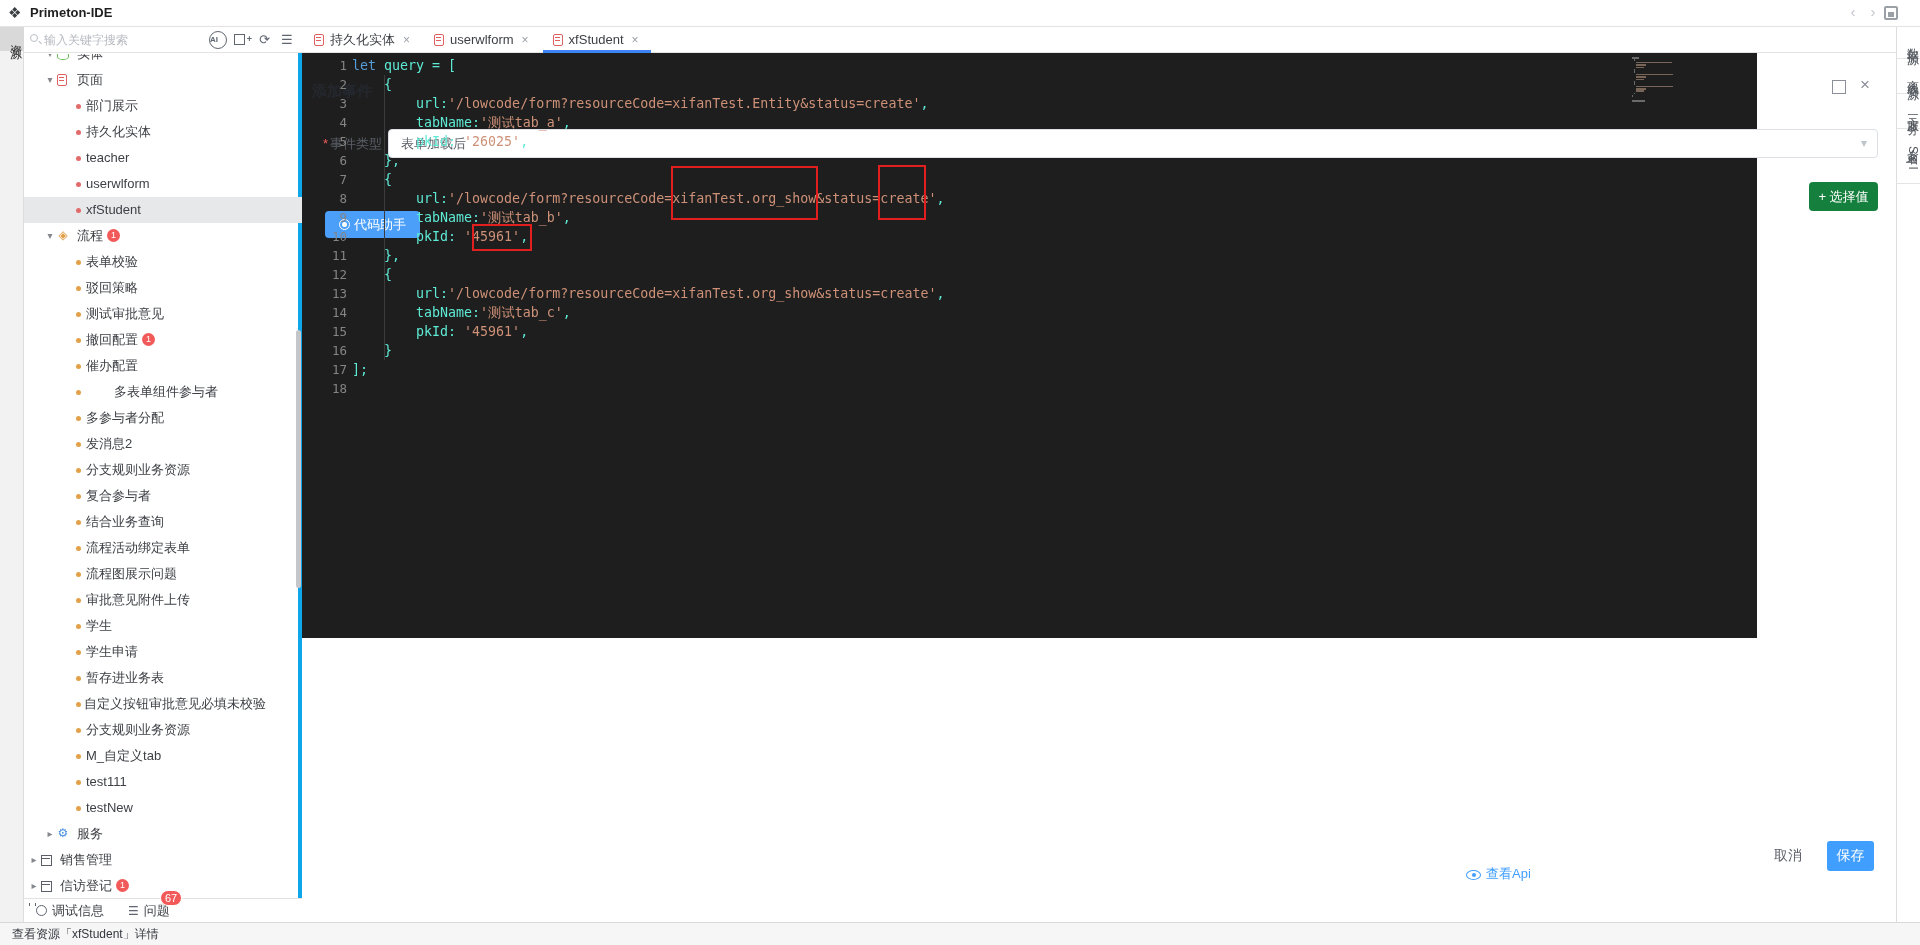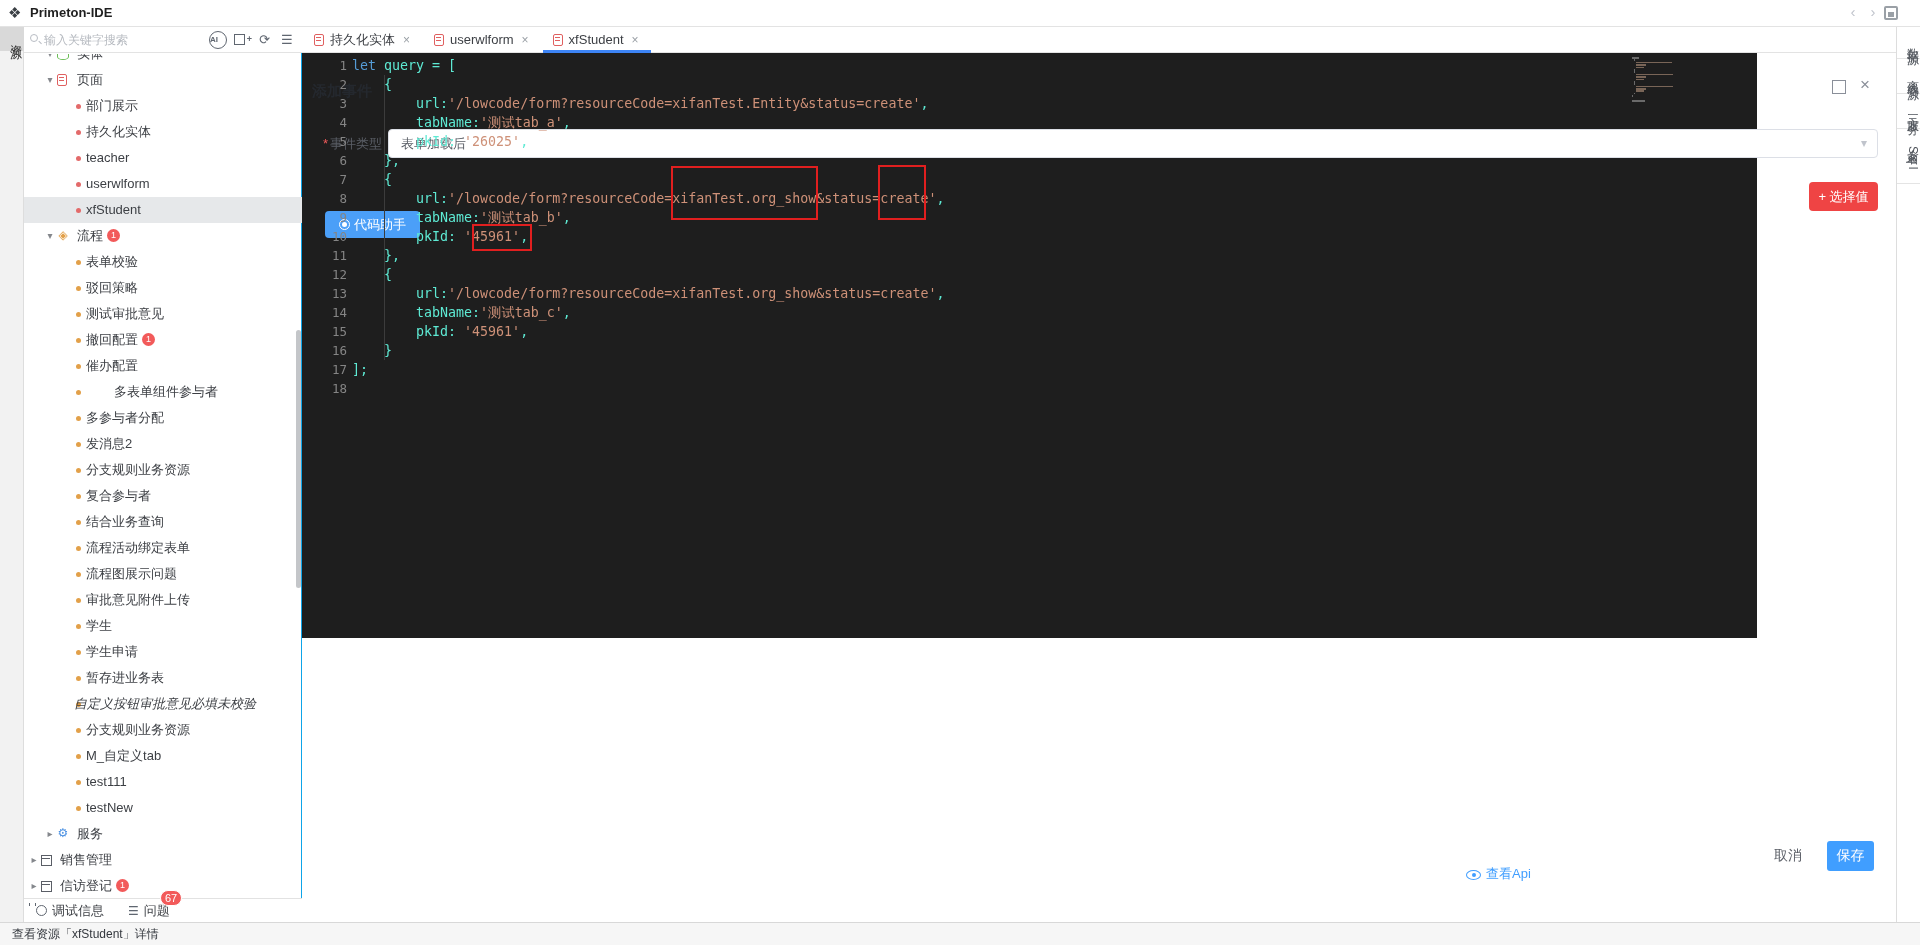--- a/index.html
+++ b/index.html
@@ -21,21 +21,21 @@
   #left-strip { left:0; top:27px; width:24px; height:895px; background:#f2f2f2; border-right:1px solid #ddd; }
   #left-strip .vlabel { position:absolute; left:0; top:0; width:24px; padding:8px 0 10px;
     background:#d9d9d9; writing-mode:vertical-rl; text-align:center; font-size:12px; color:#333; letter-spacing:3px; }
 
   
   #right-strip { left:1896px; top:27px; width:24px; height:895px; background:#fff; border-left:1px solid #ddd; }
   .vtab { position:relative; width:24px; padding:11px 0; writing-mode:vertical-rl; text-align:center;
     font-size:12px; color:#50555c; letter-spacing:3px; border-bottom:1px solid #e4e4e4; cursor:pointer; }
 
   
-  #sidebar { left:24px; top:27px; width:278px; height:895px; background:#fff; border-right:1px solid #0ea5e9; }
+  #sidebar { left:24px; top:27px; width:278px; height:895px; background:#fff; border-right:4px solid #0ea5e9; }
   #search-row { position:absolute; left:0; top:0; width:278px; height:26px; border-bottom:1px solid #e3e3e3; background:#fff; }
   .mag { position:absolute; left:6px; top:7px; width:8px; height:8px; border:1.4px solid #b9bdc4; border-radius:50%; }
   .mag::after { content:""; position:absolute; left:7px; top:7px; width:4px; height:1.4px; background:#b9bdc4; transform:rotate(45deg); }
   #search-input { position:absolute; left:20px; top:2px; width:140px; height:21px; border:none; outline:none;
     font-size:12px; color:#333; font-family:inherit; }
   #search-input::placeholder { color:#b6bac0; }
   .hico { position:absolute; top:4px; width:18px; height:18px; color:#5f6670; font-size:13px;
     line-height:18px; text-align:left; cursor:pointer; }
   .hico.ai { border:1.2px solid #5f6670; border-radius:50%; font-size:8px; font-weight:700; line-height:15px; }
   .hico.sq { }
@@ -86,21 +86,21 @@
   #fs-ico { left:1530px; top:27px; width:14px; height:14px; border:1.6px solid #8a8f99; cursor:pointer; background:
     linear-gradient(#fff,#fff) center/8px 18px no-repeat, linear-gradient(#fff,#fff) center/18px 8px no-repeat; }
   #close-ico { left:1558px; top:22px; font-size:17px; color:#8a8f99; cursor:pointer; }
 
   #field-label { left:10px; top:82px; width:70px; text-align:right; font-size:13px; color:#5a5e66; }
   #field-label .req { color:#f25a5a; margin-right:2px; }
   #event-select { left:86px; top:76px; width:1490px; height:29px; border:1px solid #dcdfe6; border-radius:4px;
     background:#fff; font-size:13px; color:#5a5e66; line-height:27px; padding-left:12px; cursor:pointer; }
   #event-select .chev { position:absolute; right:10px; top:0; color:#c0c4cc; font-size:12px; }
 
-  #pick-btn { left:1507px; top:129px; width:69px; height:29px; background:#ef4444; color:#fff; border:none;
+  #pick-btn { left:1507px; top:129px; width:69px; height:29px; background:#15803d; color:#fff; border:none;
     border-radius:4px; font-size:13px; cursor:pointer; font-family:inherit; }
   #assist-btn { left:23px; top:158px; width:95px; height:27px; background:#4b9ff8; color:#fff; border:none;
     border-radius:4px; font-size:13px; cursor:pointer; font-family:inherit; }
   .assist-ico { display:inline-block; width:11px; height:11px; border:1.3px solid #fff; border-radius:50%; vertical-align:-1px; margin-right:4px; }
   .assist-ico::after { content:""; display:block; width:5px; height:5px; border-radius:50%; background:#fff; margin:2px auto; }
 
   
   #editor { left:120px; top:155px; width:1455px; height:585px; background:#1e1e1e; overflow:hidden; }
   #code-lines { position:absolute; left:0; top:3px; width:100%; }
   .cl { position:relative; height:19px; line-height:19px; white-space:pre;
@@ -259,21 +259,21 @@
         <div class="trow">
           <span class="dot orange" style="left: 52px;"></span>
           <span class="lbl" style="left: 62px;">学生申请</span>
         </div>
         <div class="trow">
           <span class="dot orange" style="left: 52px;"></span>
           <span class="lbl" style="left: 62px;">暂存进业务表</span>
         </div>
         <div class="trow">
           <span class="dot orange" style="left: 52px;"></span>
-          <span class="lbl" style="left: 50px; font-style: italic;">自定义按钮审批意见必填未校验</span>
+          <span class="lbl" style="left: 60px;">自定义按钮审批意见必填未校验</span>
         </div>
         <div class="trow">
           <span class="dot orange" style="left: 52px;"></span>
           <span class="lbl" style="left: 62px;">分支规则业务资源</span>
         </div>
         <div class="trow">
           <span class="dot orange" style="left: 52px;"></span>
           <span class="lbl" style="left: 62px;">M_自定义tab</span>
         </div>
         <div class="trow">

